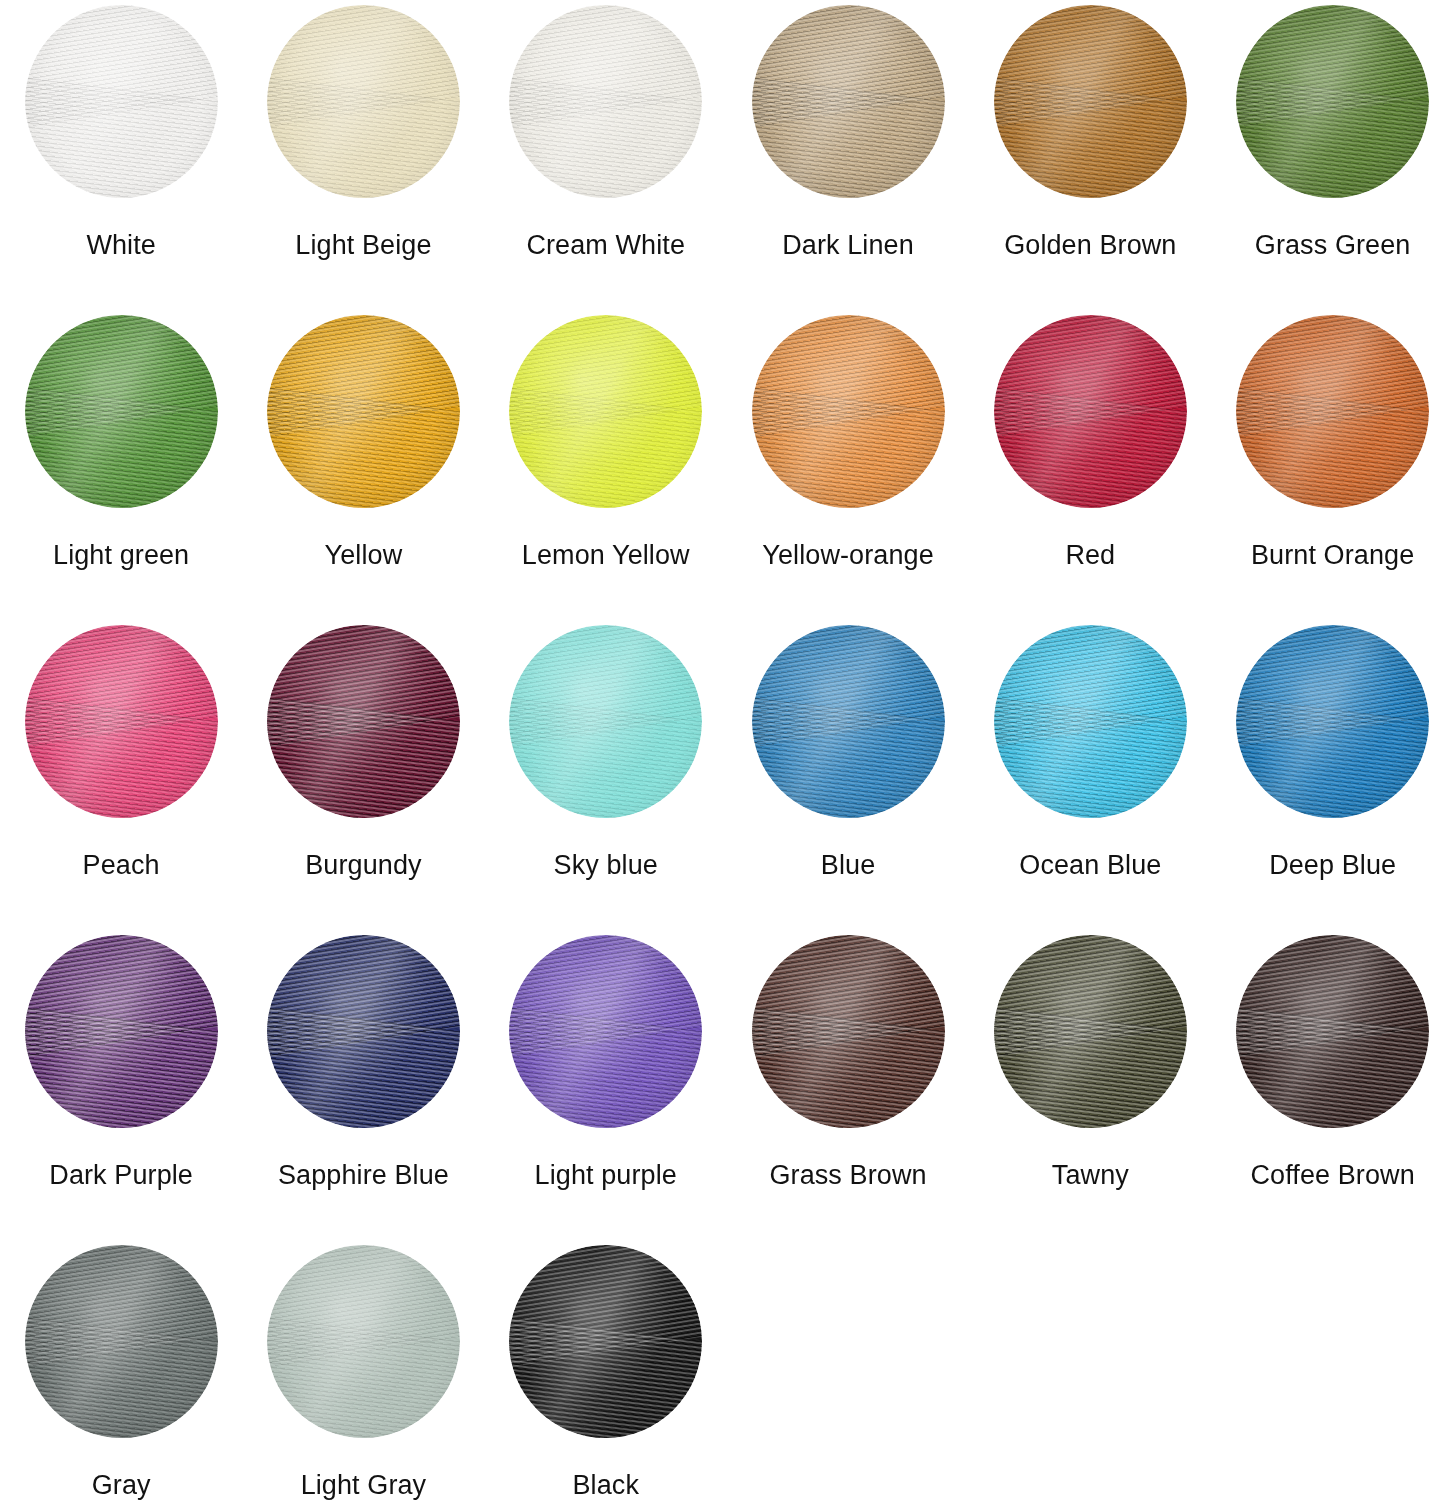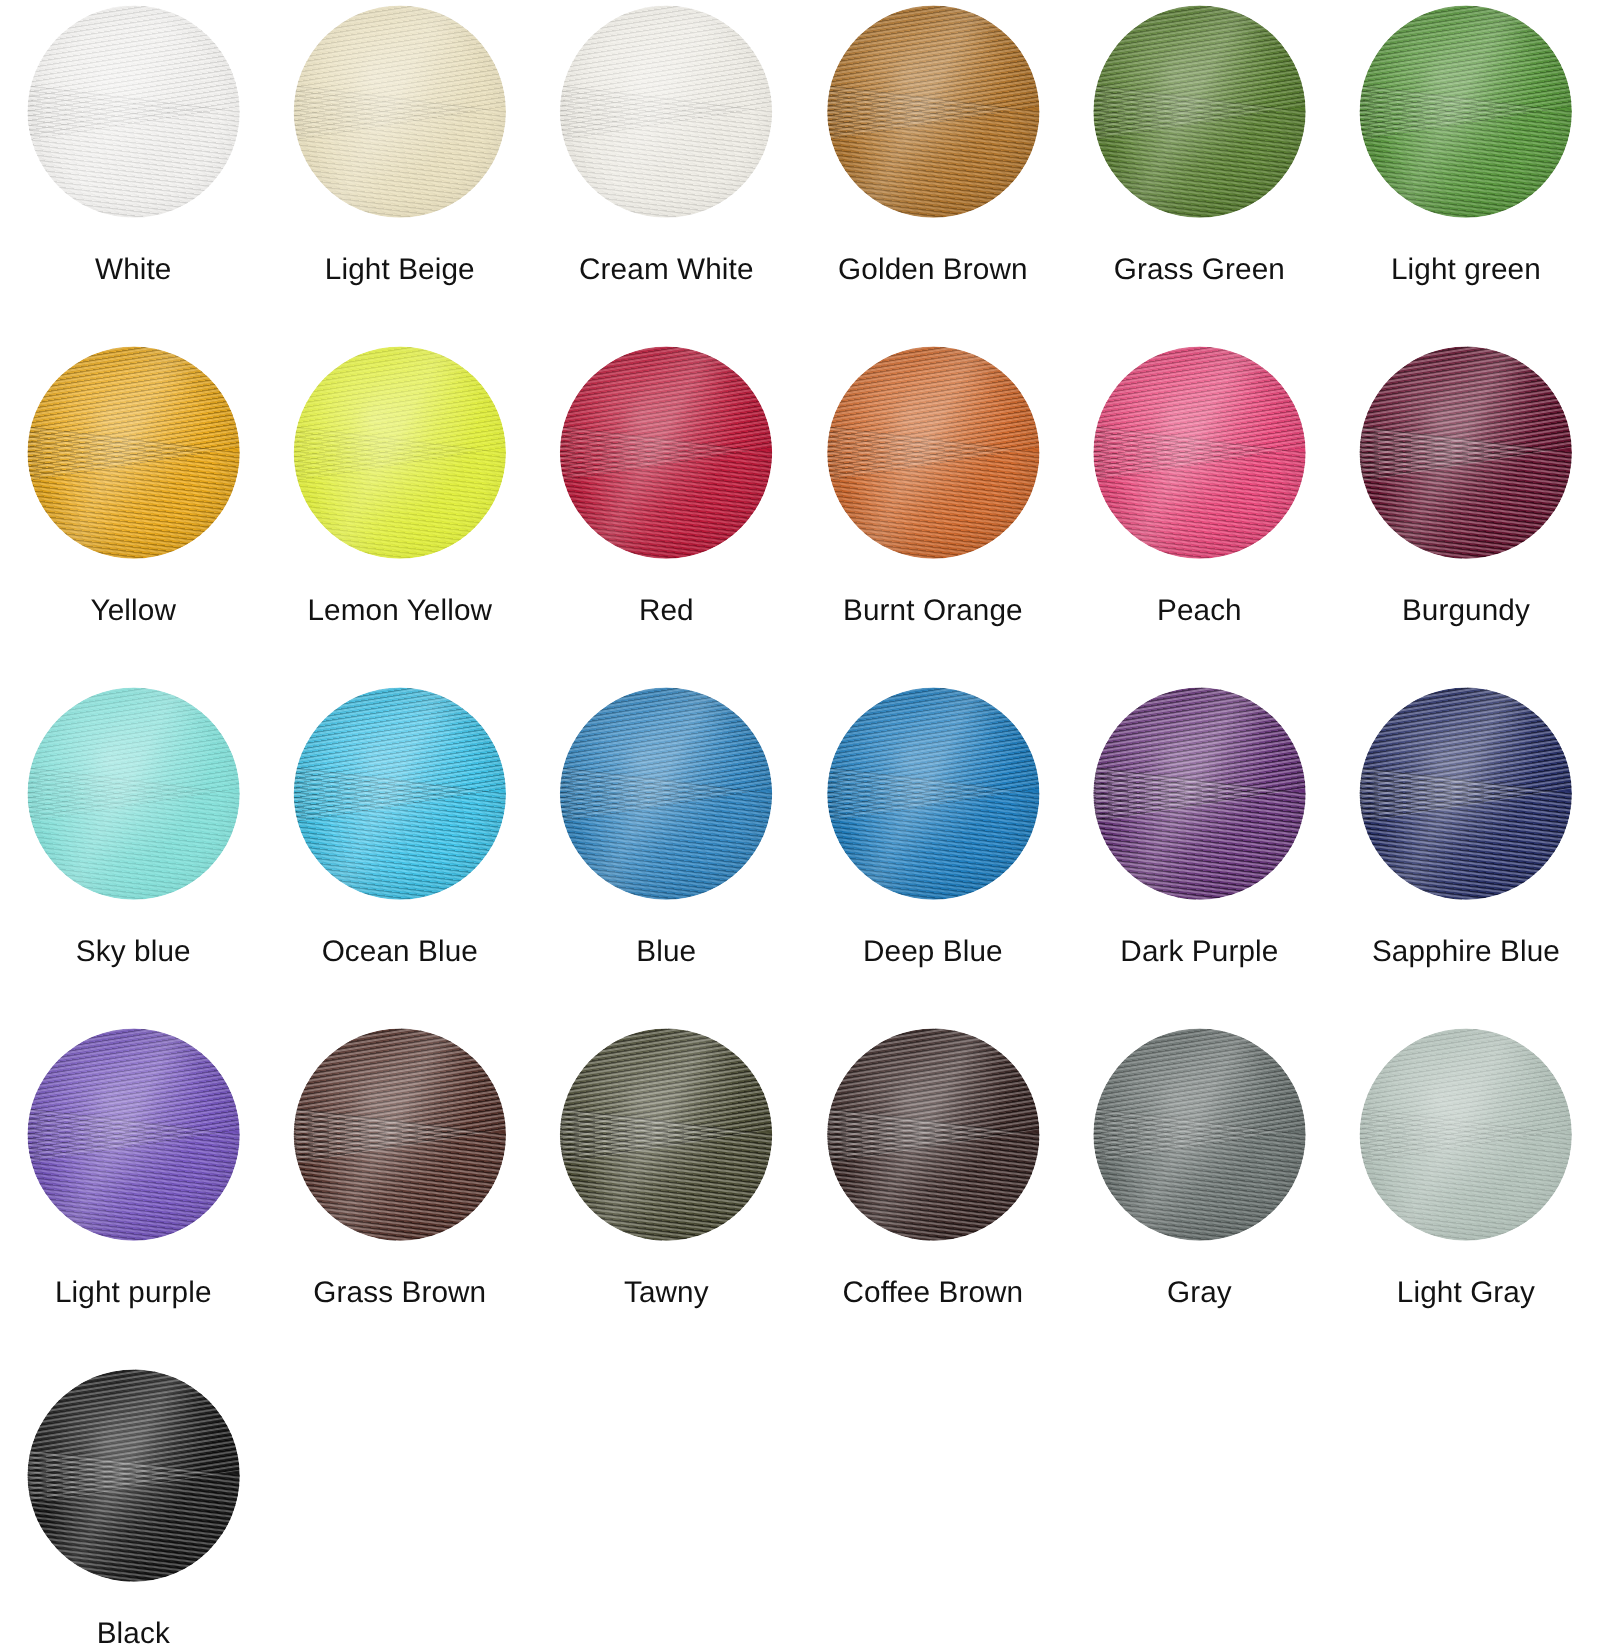--- a/index.html
+++ b/index.html
@@ -204,20 +204,31 @@
         <div class="wind-a"></div>
         <div class="wind-b"></div>
         <div class="wind-c"></div>
         <div class="sheen"></div>
         <div class="shade"></div>
       </div>
       <div class="swatch-label">Cream White</div>
     </div>
     <div class="swatch-cell">
       <div class="spool">
+        <div class="spool-base" style="background: rgb(198, 174, 137);"></div>
+        <div class="wind-a"></div>
+        <div class="wind-b"></div>
+        <div class="wind-c"></div>
+        <div class="sheen"></div>
+        <div class="shade"></div>
+      </div>
+      <div class="swatch-label">Dark Linen</div>
+    </div>
+    <div class="swatch-cell">
+      <div class="spool">
         <div class="spool-base" style="background: rgb(181, 118, 42);"></div>
         <div class="wind-a"></div>
         <div class="wind-b"></div>
         <div class="wind-c"></div>
         <div class="sheen"></div>
         <div class="shade"></div>
       </div>
       <div class="swatch-label">Golden Brown</div>
     </div>
     <div class="swatch-cell">
@@ -259,20 +270,31 @@
         <div class="wind-a"></div>
         <div class="wind-b"></div>
         <div class="wind-c"></div>
         <div class="sheen"></div>
         <div class="shade"></div>
       </div>
       <div class="swatch-label">Lemon Yellow</div>
     </div>
     <div class="swatch-cell">
       <div class="spool">
+        <div class="spool-base" style="background: rgb(239, 148, 67);"></div>
+        <div class="wind-a"></div>
+        <div class="wind-b"></div>
+        <div class="wind-c"></div>
+        <div class="sheen"></div>
+        <div class="shade"></div>
+      </div>
+      <div class="swatch-label">Yellow-orange</div>
+    </div>
+    <div class="swatch-cell">
+      <div class="spool">
         <div class="spool-base" style="background: rgb(194, 22, 56);"></div>
         <div class="wind-a"></div>
         <div class="wind-b"></div>
         <div class="wind-c"></div>
         <div class="sheen"></div>
         <div class="shade"></div>
       </div>
       <div class="swatch-label">Red</div>
     </div>
     <div class="swatch-cell">
@@ -314,42 +336,42 @@
         <div class="wind-a"></div>
         <div class="wind-b"></div>
         <div class="wind-c"></div>
         <div class="sheen"></div>
         <div class="shade"></div>
       </div>
       <div class="swatch-label">Sky blue</div>
     </div>
     <div class="swatch-cell">
       <div class="spool">
+        <div class="spool-base" style="background: rgb(47, 135, 197);"></div>
+        <div class="wind-a"></div>
+        <div class="wind-b"></div>
+        <div class="wind-c"></div>
+        <div class="sheen"></div>
+        <div class="shade"></div>
+      </div>
+      <div class="swatch-label">Blue</div>
+    </div>
+    <div class="swatch-cell">
+      <div class="spool">
         <div class="spool-base" style="background: rgb(62, 200, 239);"></div>
         <div class="wind-a"></div>
         <div class="wind-b"></div>
         <div class="wind-c"></div>
         <div class="sheen"></div>
         <div class="shade"></div>
       </div>
       <div class="swatch-label">Ocean Blue</div>
     </div>
     <div class="swatch-cell">
       <div class="spool">
-        <div class="spool-base" style="background: rgb(47, 135, 197);"></div>
-        <div class="wind-a"></div>
-        <div class="wind-b"></div>
-        <div class="wind-c"></div>
-        <div class="sheen"></div>
-        <div class="shade"></div>
-      </div>
-      <div class="swatch-label">Blue</div>
-    </div>
-    <div class="swatch-cell">
-      <div class="spool">
         <div class="spool-base" style="background: rgb(27, 127, 196);"></div>
         <div class="wind-a"></div>
         <div class="wind-b"></div>
         <div class="wind-c"></div>
         <div class="sheen"></div>
         <div class="shade"></div>
       </div>
       <div class="swatch-label">Deep Blue</div>
     </div>
     <div class="swatch-cell">

